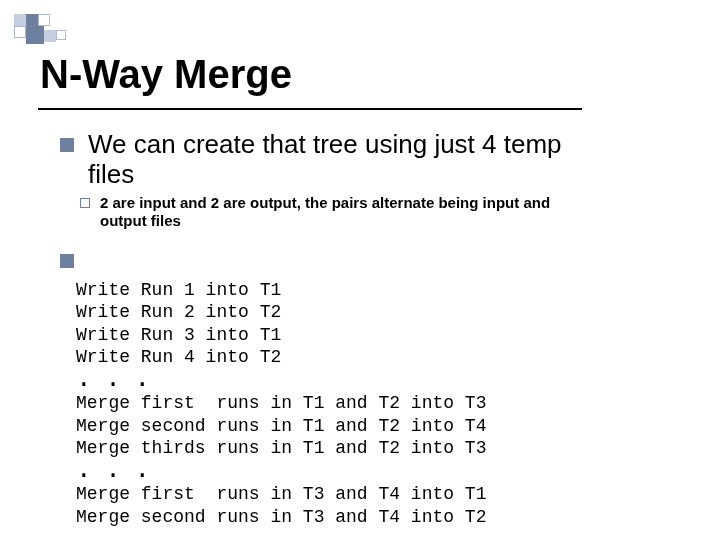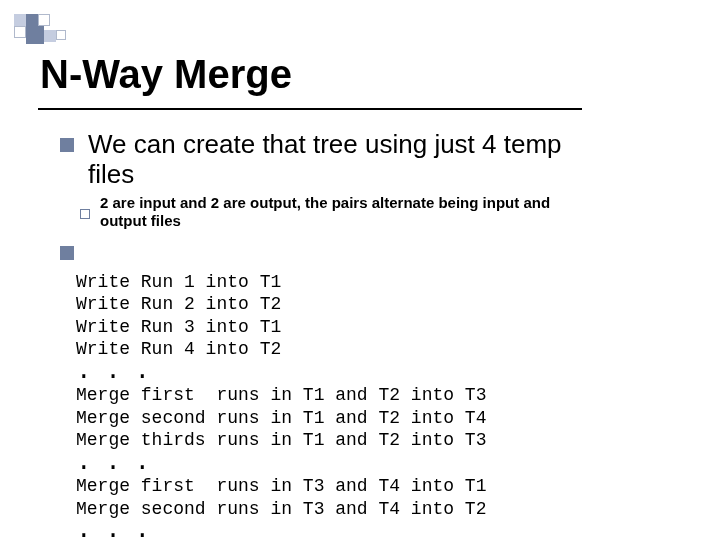--- a/index.html
+++ b/index.html
@@ -67,24 +67,24 @@
     margin-top: 8px;
     margin-right: 14px;
     flex: 0 0 auto;
   }
   .lvl1 .txt1 {
     font-size: 26px;
     line-height: 1.15;
   }
   .lvl2 {
     display: flex;
-    align-items: center;
+    align-items: flex-start;
     margin-left: 40px;
     margin-top: 2px;
-    margin-bottom: 8px;
+    margin-bottom: 16px;
   }
   .lvl2 .bullet2 {
     width: 10px;
     height: 10px;
     box-sizing: border-box;
     border: 1.5px solid #6f7f9f;
     background: transparent;
     margin-top: 4px;
     margin-right: 10px;
     flex: 0 0 auto;

